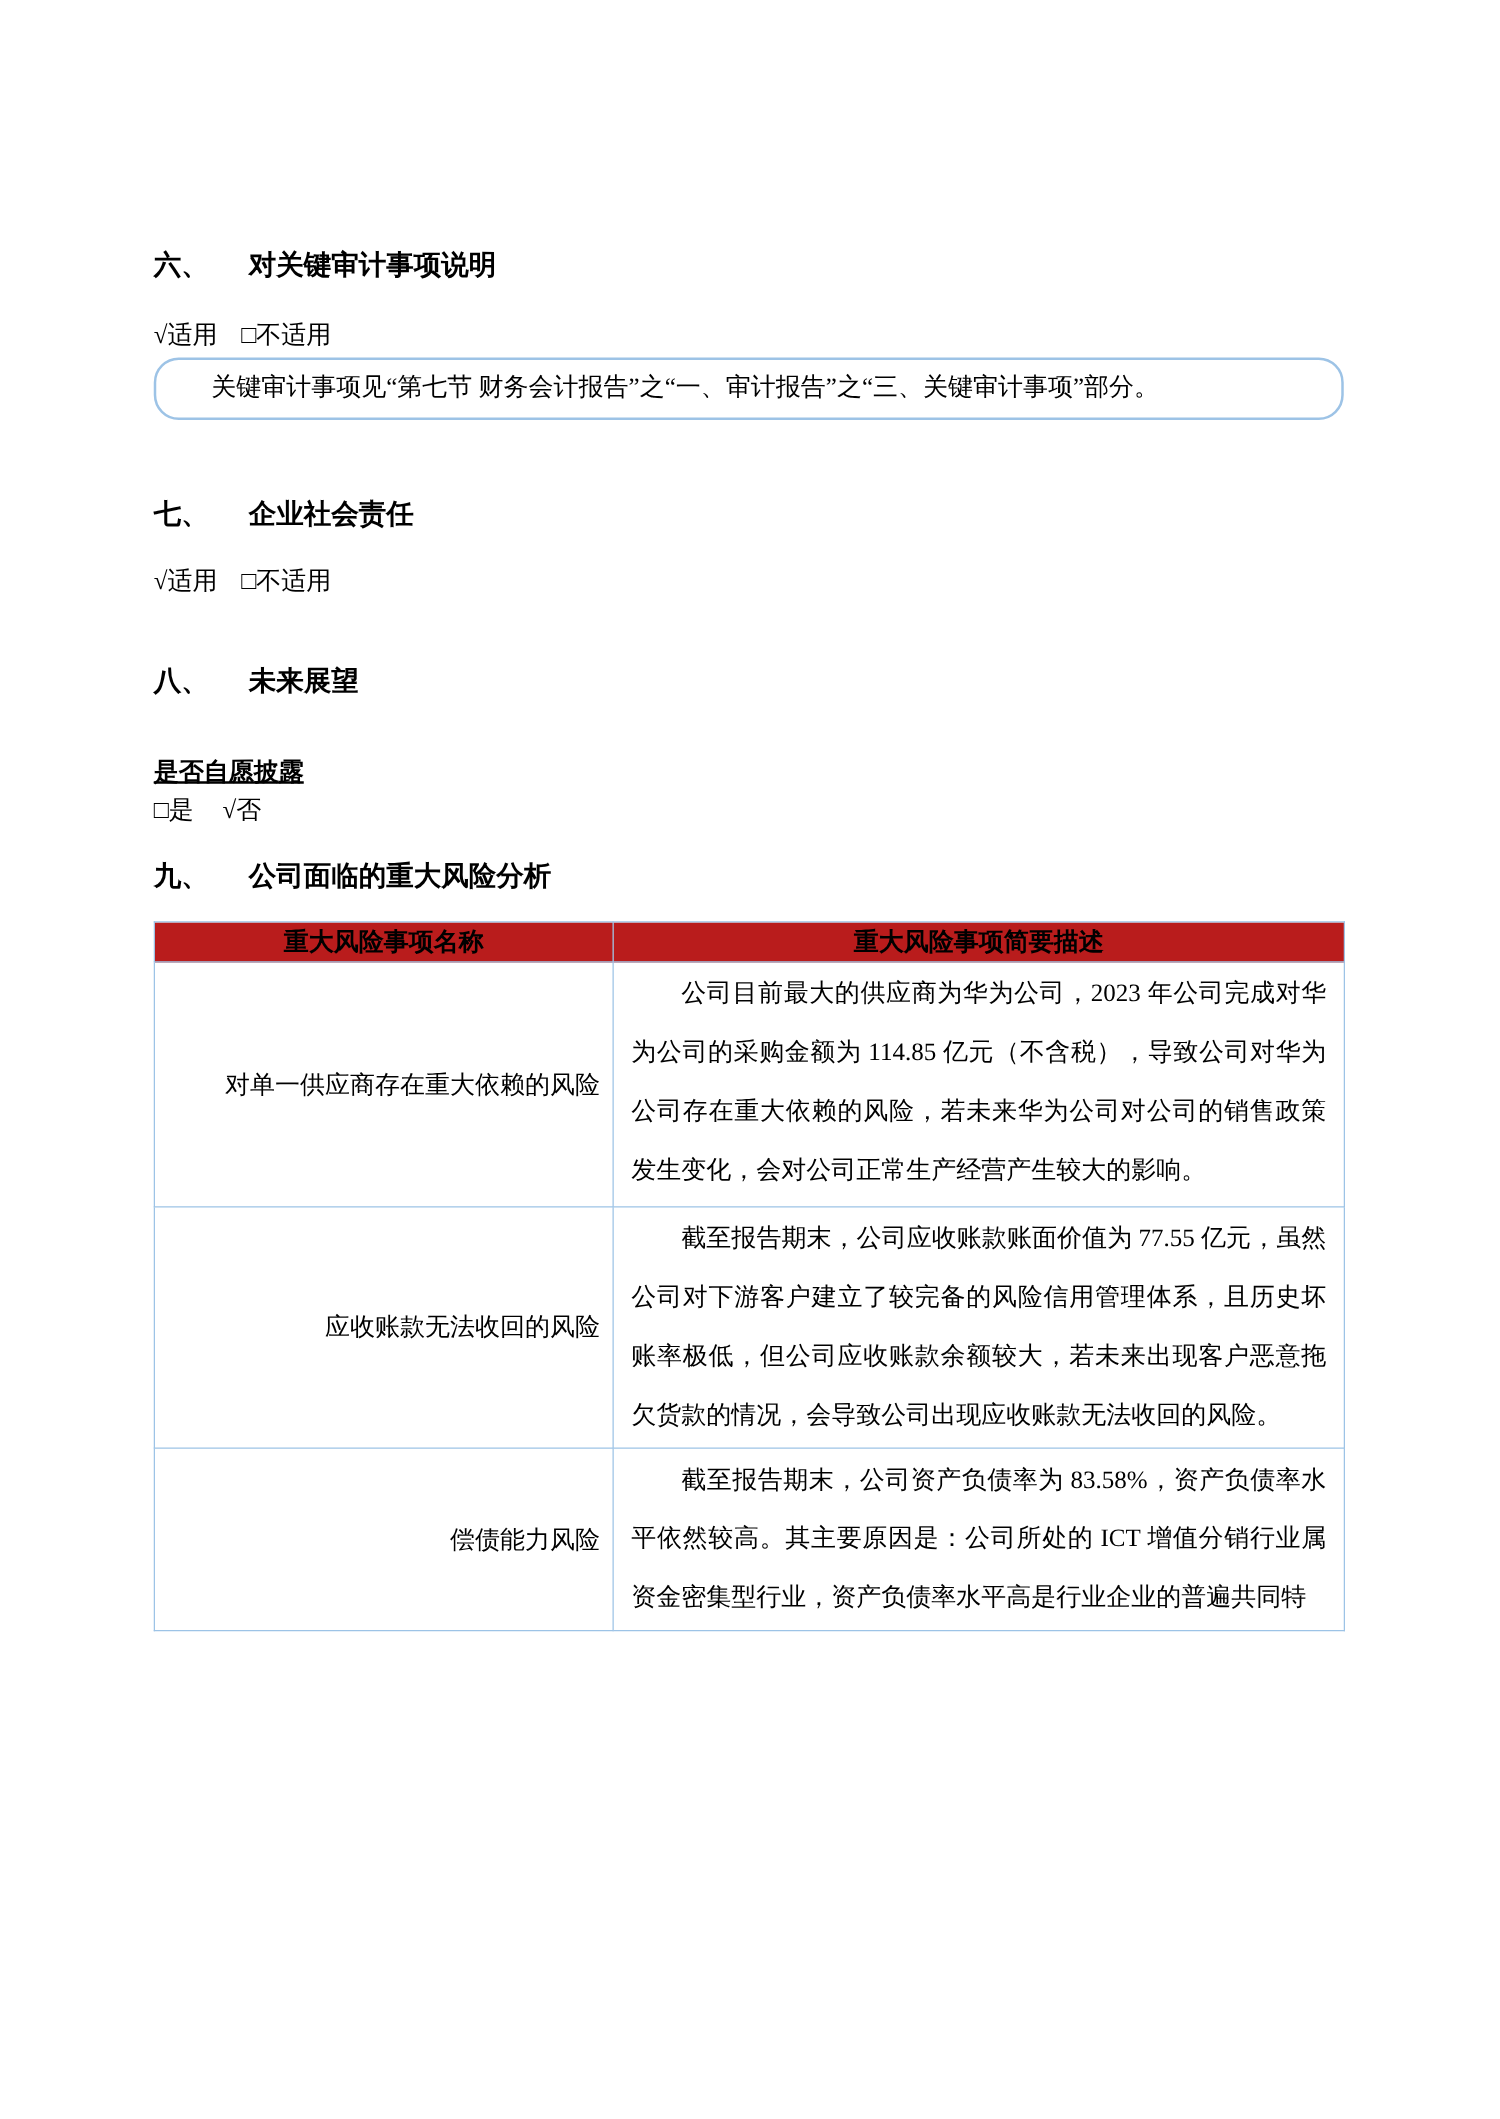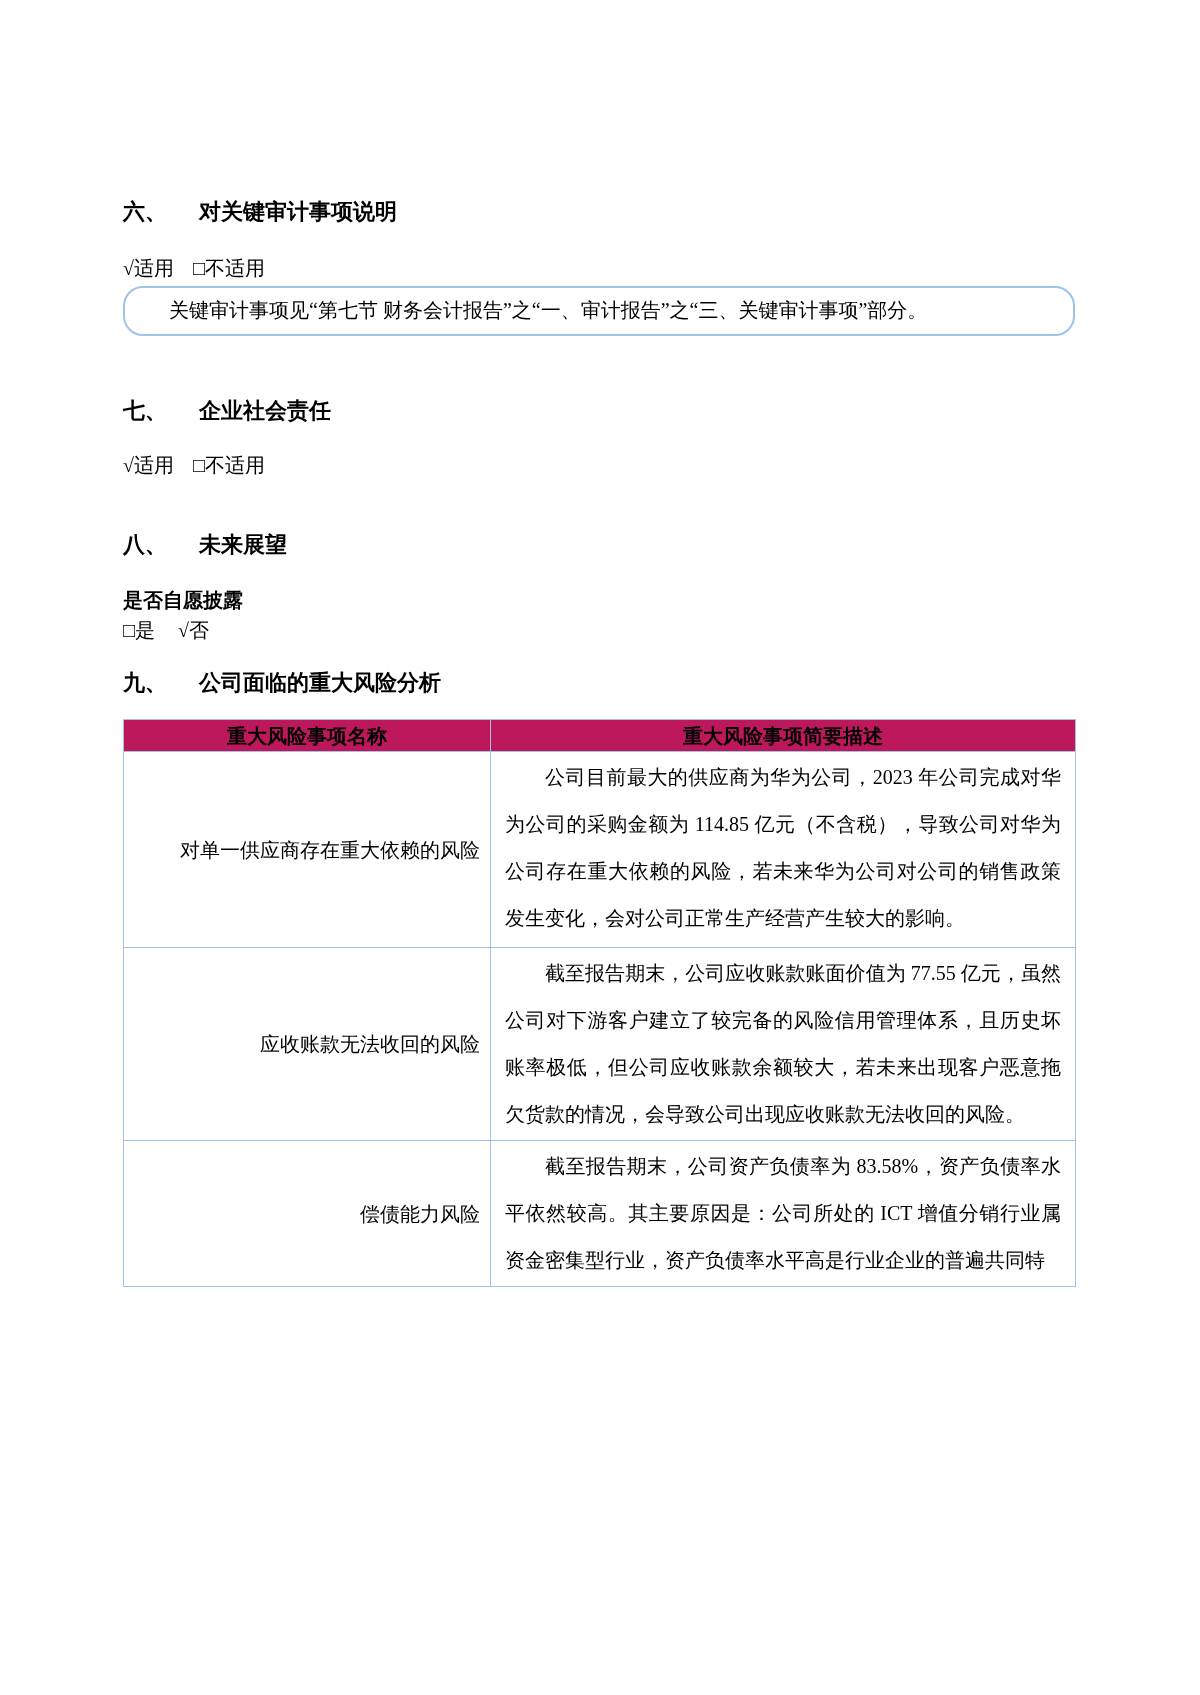--- a/index.html
+++ b/index.html
@@ -58,22 +58,23 @@
     line-height: 46px;
     text-align: justify;
     text-indent: 2em;
   }
 
   .subhead {
     font-family: "Liberation Sans", "DejaVu Sans", sans-serif;
     font-weight: bold;
     font-size: 20px;
     line-height: 26px;
-    margin-top: 28px;
-    color: #000;
+    margin-top: 46px;
+    color: #000;
+    text-decoration: underline;
   }
   .yesno {
     font-size: 20px;
     line-height: 26px;
     margin-top: 4px;
     color: #000;
   }
   .yesno .opt { margin-right: 18px; }
 
   table.risk {
@@ -84,21 +85,21 @@
     font-size: 20px;
     color: #000;
   }
   table.risk col.c1 { width: 367px; }
   table.risk col.c2 { width: 585px; }
   table.risk th, table.risk td {
     border: 1.5px solid #9DC3E6;
     vertical-align: middle;
   }
   table.risk th {
-    background: #be185d;
+    background: #b91c1c;
     font-weight: bold;
     text-align: center;
     height: 32px;
     line-height: 30px;
   }
   table.risk td.name {
     text-align: right;
     padding-left: 14px;
     padding-right: 10px;
     line-height: 30px;

